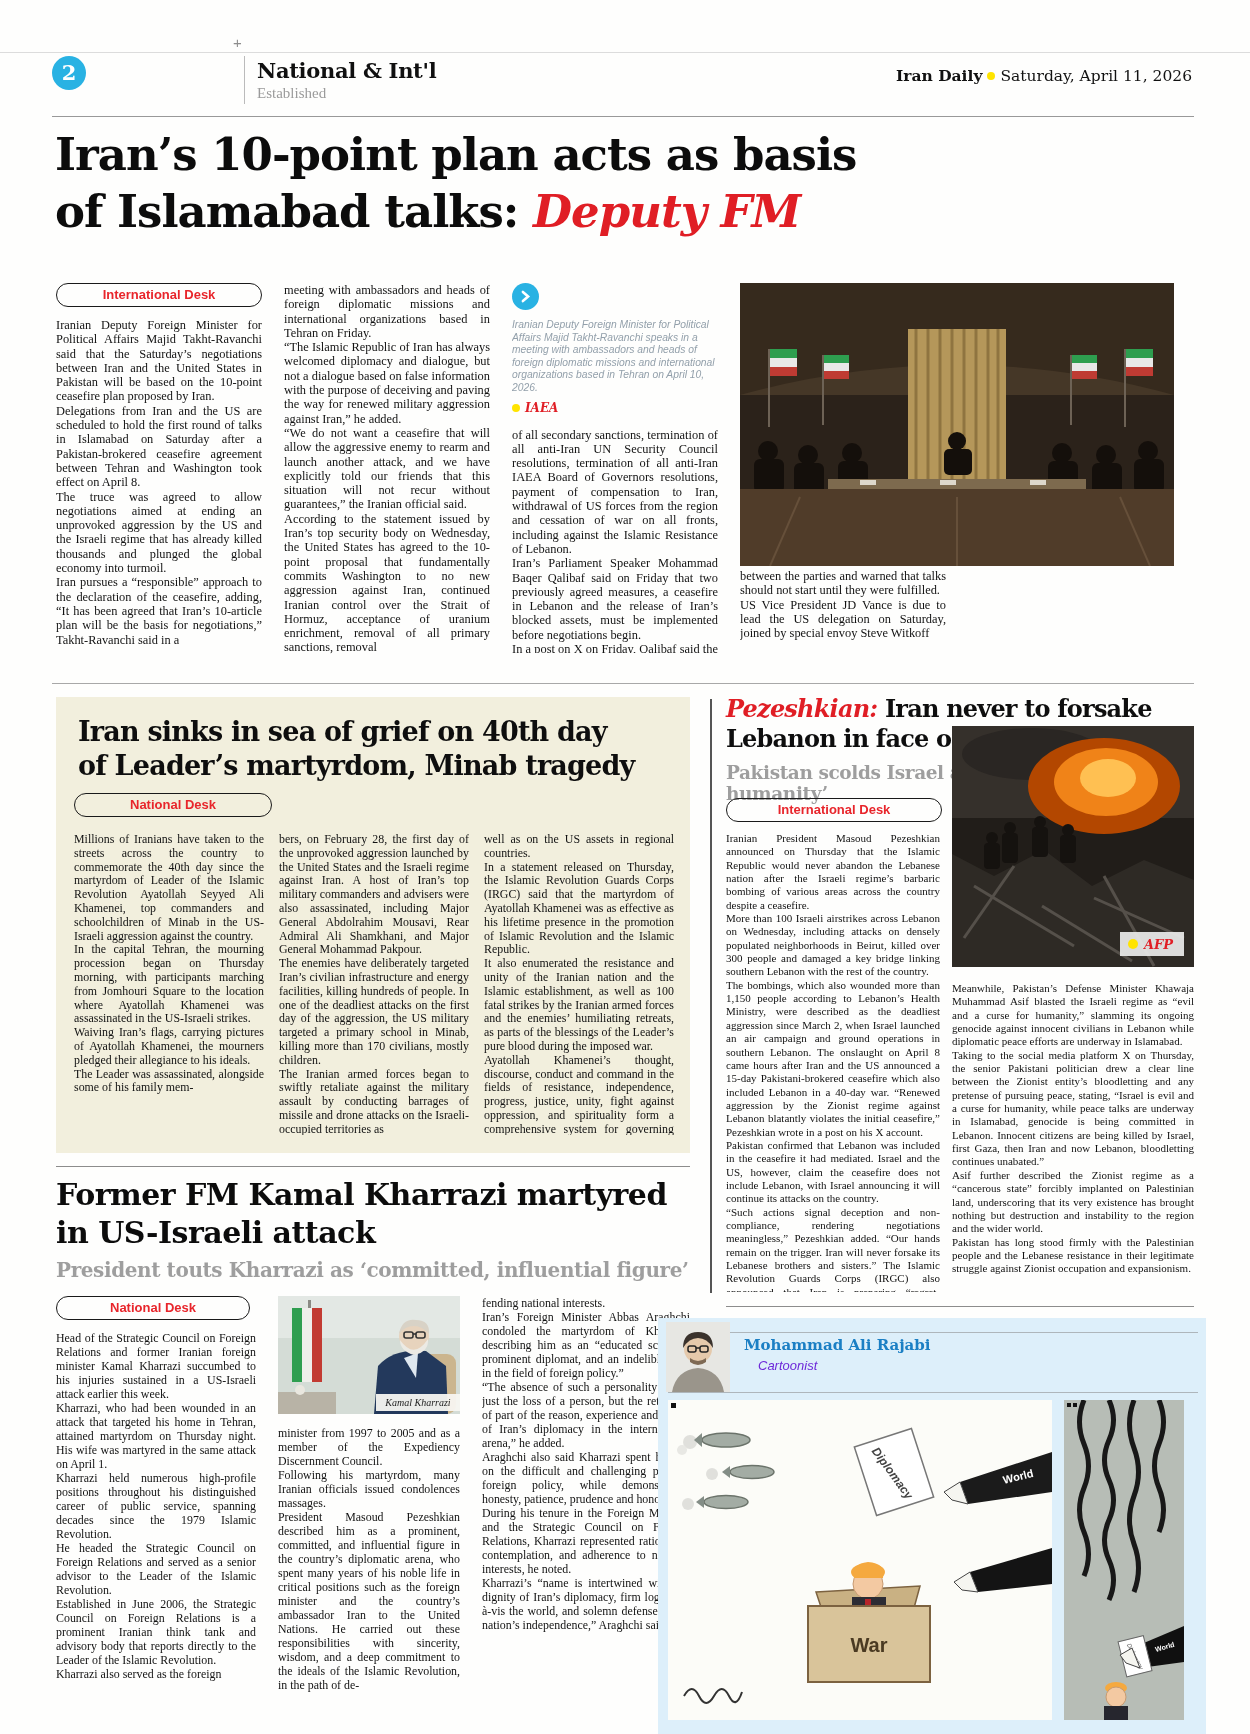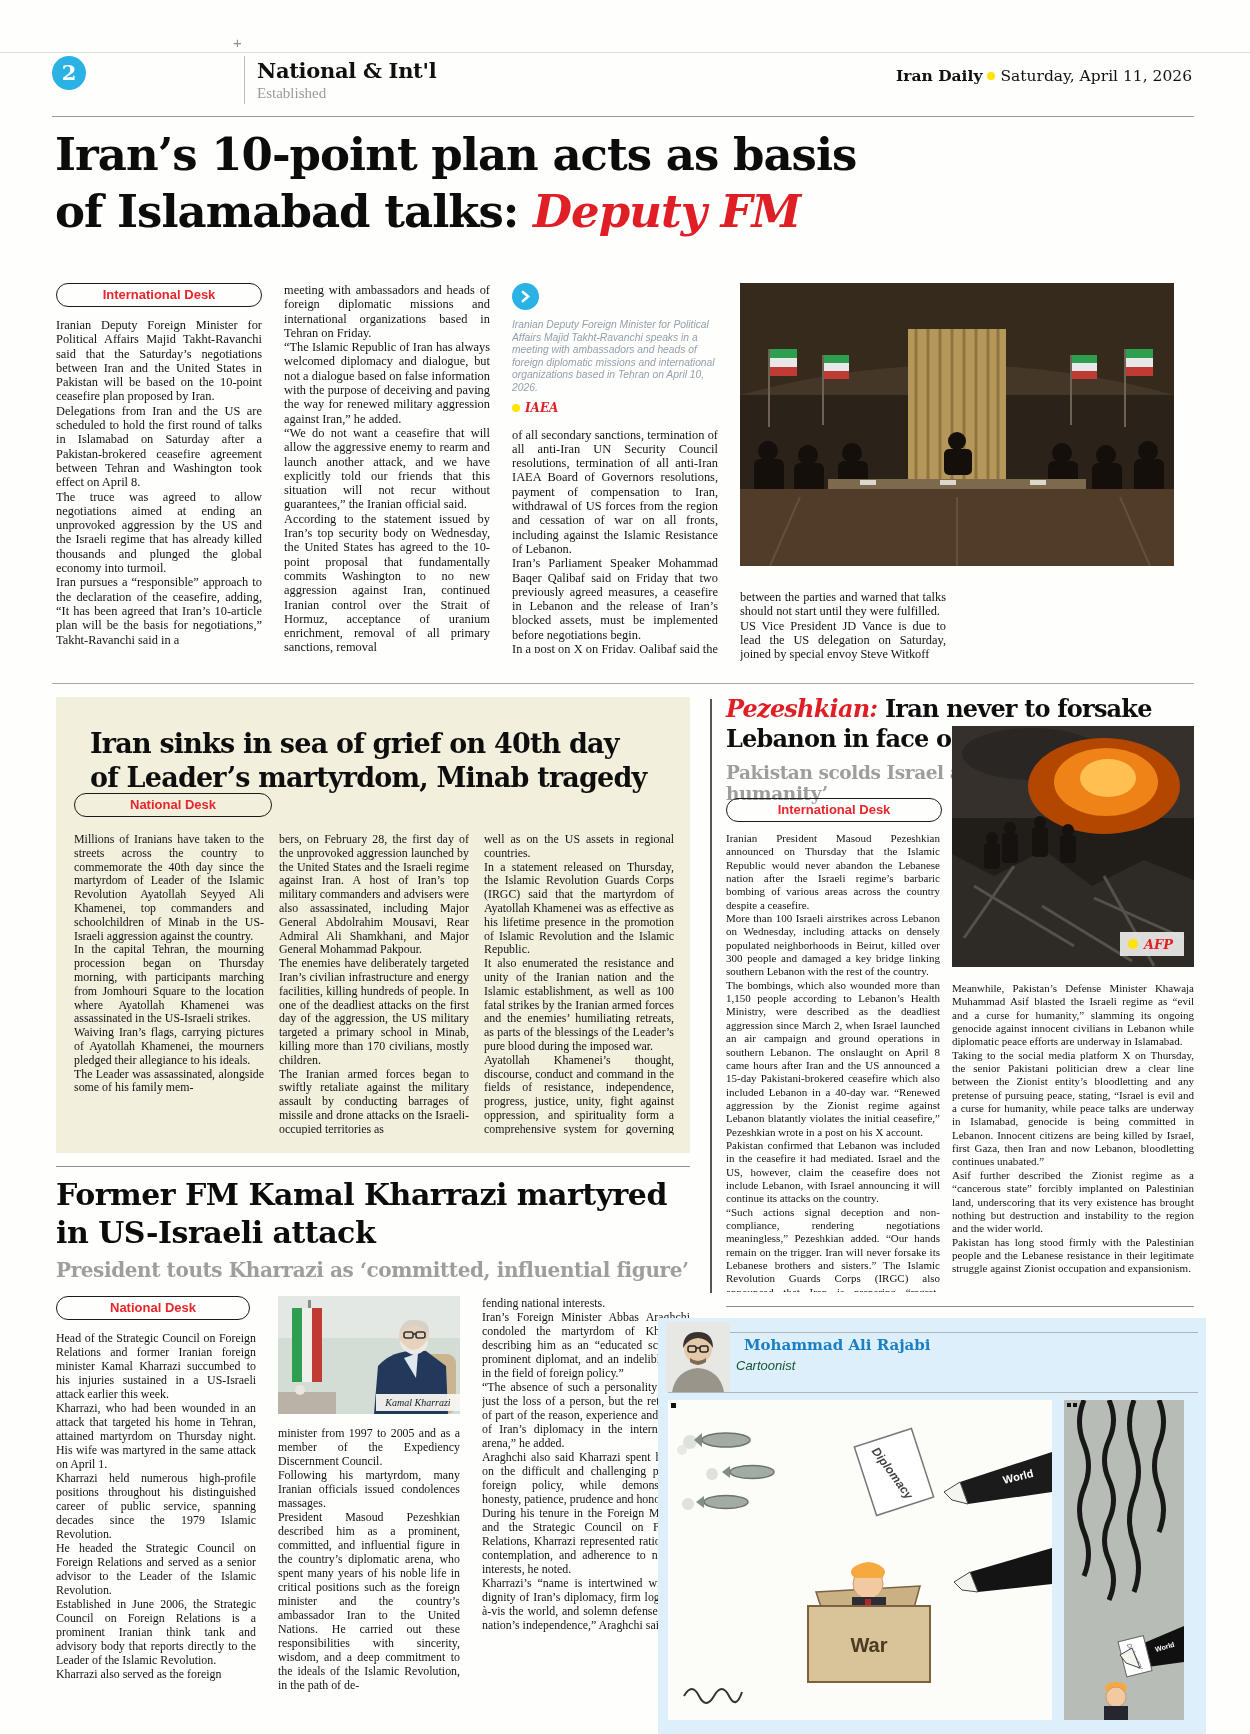--- a/index.html
+++ b/index.html
@@ -21,30 +21,30 @@
   .red-it{color:#e01e25;font-style:italic;}
   .pill{border:1.5px solid #1a1a1a;border-radius:999px;text-align:center;padding:3px 0 4px;
         font:bold 13px "Liberation Sans",sans-serif;color:#e8252b;background:transparent;}
   .bt{font-family:"Liberation Serif",serif;text-align:justify;white-space:pre-line;color:#121212;}
   .maincols{position:absolute;left:56px;top:283px;width:1138px;display:flex;gap:22px;}
   .mcol{flex:0 0 206px;width:206px;height:388px;overflow:hidden;}
   .mcol .pill{margin-bottom:11px;}
   .bt.sz-main{font-size:12.4px;line-height:14.3px;}
   .photo-block{flex:0 0 434px;width:434px;}
   .photo-frame{display:block;}
-  .subcols{display:flex;gap:22px;margin-top:24px;}
+  .subcols{display:flex;gap:22px;margin-top:3px;}
   .scol{width:206px;height:86px;overflow:hidden;}
   .arrow-circle{width:27px;height:27px;border-radius:50%;background:#29b2e3;display:flex;
         align-items:center;justify-content:center;margin-bottom:9px;}
   .cap{font:italic 10.3px/12.6px "Liberation Sans",sans-serif;color:#93a0ab;text-align:left;white-space:pre-line;}
   .credit{display:flex;align-items:center;gap:5px;margin-top:6px;}
   .credit-name{font:italic bold 12px "DejaVu Serif",serif;color:#e01e25;}
   .caption-col .bt{margin-top:13px;}
   .grief{position:absolute;left:56px;top:697px;width:634px;height:456px;background:#f2efdd;}
-  .grief h2{position:absolute;left:18px;top:14px;width:600px;margin:16px;
+  .grief h2{position:absolute;left:18px;top:14px;width:600px;margin:4px;
       font:bold 27px/34px "DejaVu Serif",serif;letter-spacing:-0.8px;color:#0e0e0e;white-space:pre-line;}
   .grief .pill{position:absolute;left:18px;top:96px;width:196px;}
   .griefcols{position:absolute;left:18px;top:136px;width:600px;display:flex;gap:15px;}
   .gcol{flex:0 0 190px;width:190px;height:302px;overflow:hidden;}
   .bt.sz-g{font-size:11.9px;line-height:13.8px;}
   .divider-v{position:absolute;left:710px;top:699px;height:594px;width:1.5px;background:#555;}
   .pez-h2{position:absolute;left:726px;top:694px;width:468px;margin:0;
       font:bold 24px/30px "DejaVu Serif",serif;letter-spacing:-0.8px;color:#0e0e0e;}
   .subhead{font-family:"DejaVu Serif",serif;font-weight:bold;color:#9e9e9e;letter-spacing:-0.4px;}
   .pez-sub{position:absolute;left:726px;top:762px;width:468px;font-size:18.5px;}
@@ -62,21 +62,21 @@
   .kcol1{flex:0 0 200px;width:200px;height:438px;overflow:hidden;}
   .kcol1 .pill{width:192px;margin-bottom:11px;}
   .kcol2{flex:0 0 182px;width:182px;}
   .kcol2 .bt{margin-top:8px;height:304px;overflow:hidden;}
   .kcol3{flex:0 0 208px;width:208px;height:438px;overflow:hidden;}
   .bt.sz-k{font-size:11.9px;line-height:14px;}
   .cartoon{position:absolute;left:658px;top:1318px;width:536px;height:416px;background:#ddeffa;padding-left:12px;}
   .cartoon .rule{position:absolute;left:10px;right:8px;height:1px;background:#aeb6bb;}
   .ct-avatar{position:absolute;left:8px;top:4px;}
   .ct-name{position:absolute;left:86px;top:18px;font:bold 15px "DejaVu Serif",serif;color:#1b7fc4;}
-  .ct-role{position:absolute;left:78px;top:40px;font:italic 13px "Liberation Sans",sans-serif;color:#14532d;}
+  .ct-role{position:absolute;left:100px;top:40px;font:italic 13px "Liberation Sans",sans-serif;color:#6d28d9;}
   .ct-bar{position:absolute;right:8px;top:22px;width:246px;height:36px;background:#1a5dad;color:#fff;
       font:bold 19px/36px "Liberation Sans",sans-serif;text-align:center;letter-spacing:9px;text-indent:9px;}
   .panel-l{position:absolute;left:10px;top:82px;}
   .panel-r{position:absolute;left:406px;top:82px;}
 </style>
 </head>
 <body>
 
 <div class="page">
 

